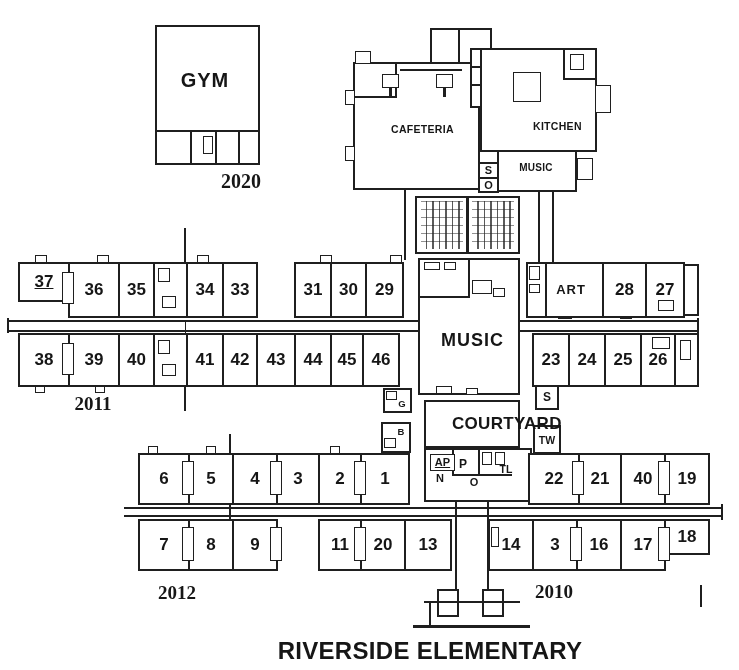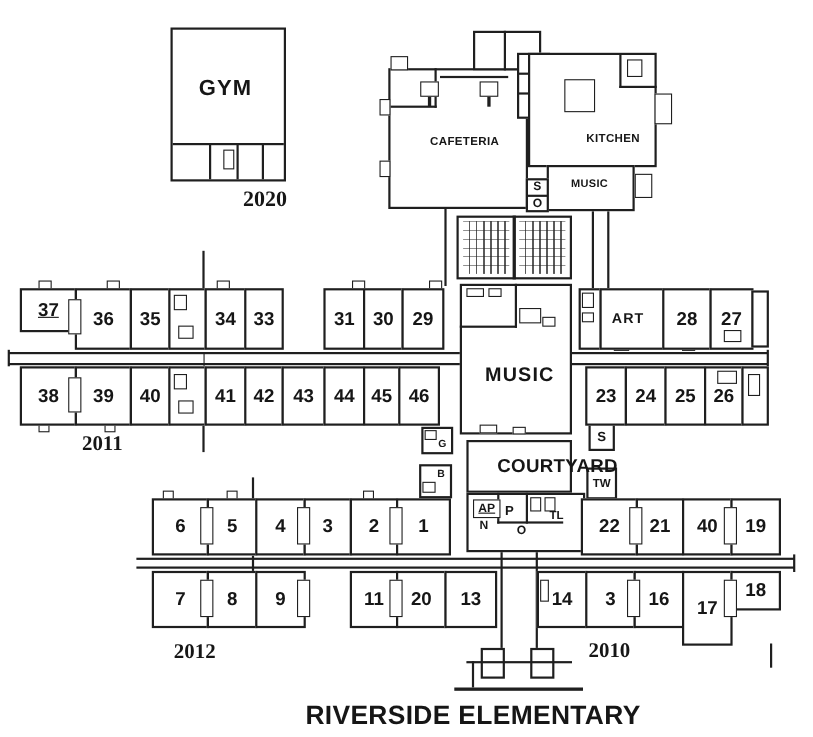--- a/index.html
+++ b/index.html
@@ -200,21 +200,21 @@
   <div class="room" style="left:528px;top:453px;width:52px;height:52px;">22</div>
   <div class="room" style="left:578px;top:453px;width:44px;height:52px;">21</div>
   <div class="room" style="left:620px;top:453px;width:46px;height:52px;">40</div>
   <div class="room" style="left:664px;top:453px;width:46px;height:52px;">19</div>
   <div class="fix" style="left:572px;top:461px;width:12px;height:34px;"></div>
   <div class="fix" style="left:658px;top:461px;width:12px;height:34px;"></div>
 
   <div class="room" style="left:488px;top:519px;width:46px;height:52px;">14</div>
   <div class="room" style="left:532px;top:519px;width:46px;height:52px;">3</div>
   <div class="room" style="left:576px;top:519px;width:46px;height:52px;">16</div>
-  <div class="room" style="left:620px;top:519px;width:46px;height:68px;">17</div>
+  <div class="room" style="left:620px;top:519px;width:46px;height:52px;">17</div>
   <div class="room" style="left:664px;top:519px;width:46px;height:36px;">18</div>
   <div class="fix" style="left:570px;top:527px;width:12px;height:34px;"></div>
   <div class="fix" style="left:658px;top:527px;width:12px;height:34px;"></div>
   <div class="fix" style="left:491px;top:527px;width:8px;height:20px;"></div>
 
   <div class="wall" style="left:413px;top:625px;width:117px;height:3px;"></div>
   <div class="fix" style="left:437px;top:589px;width:22px;height:28px;border-width:2px;"></div>
   <div class="fix" style="left:482px;top:589px;width:22px;height:28px;border-width:2px;"></div>
   <div class="wall" style="left:424px;top:601px;width:96px;height:1.5px;"></div>
   <div class="wall" style="left:429px;top:601px;width:1.5px;height:24px;"></div>

